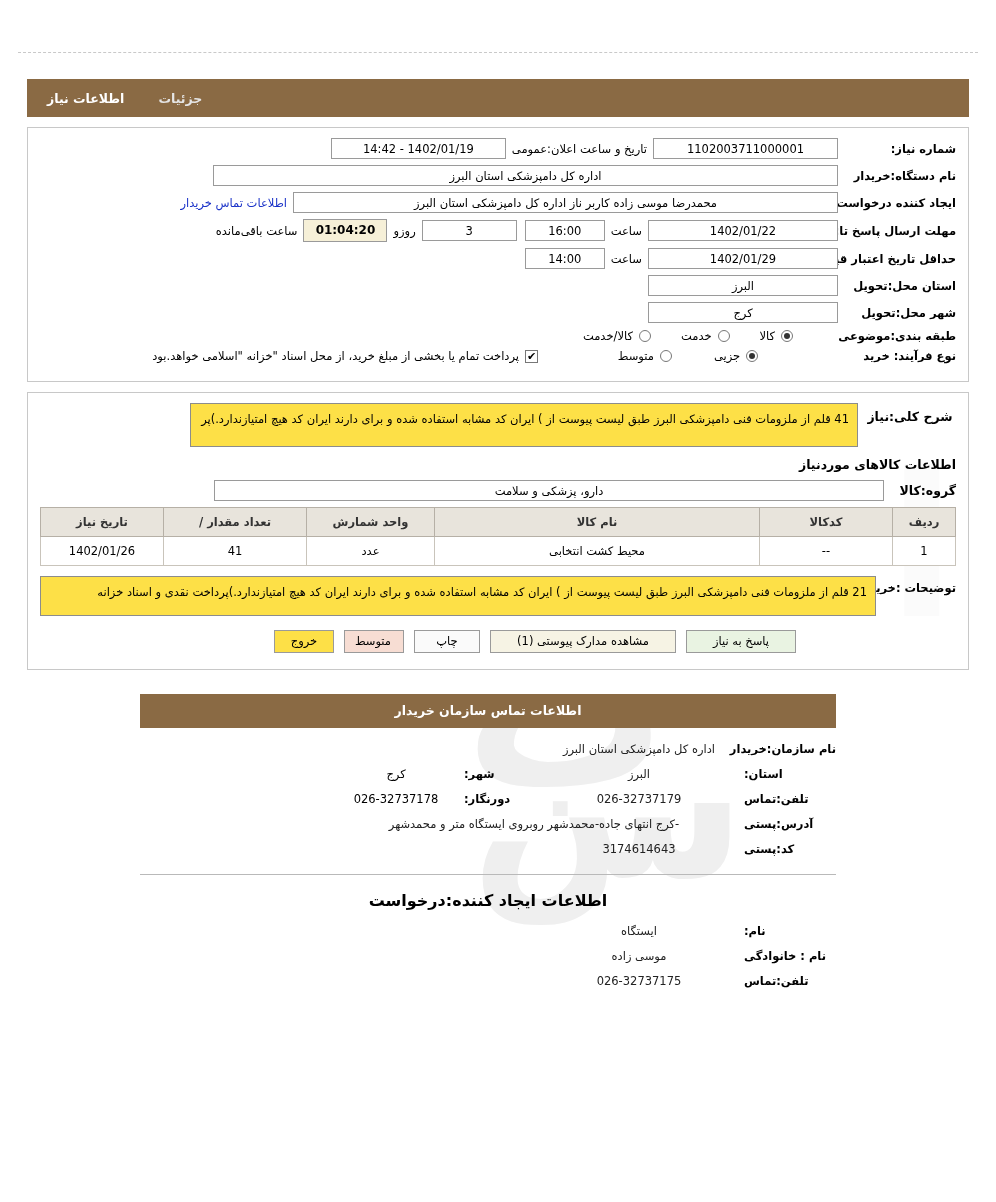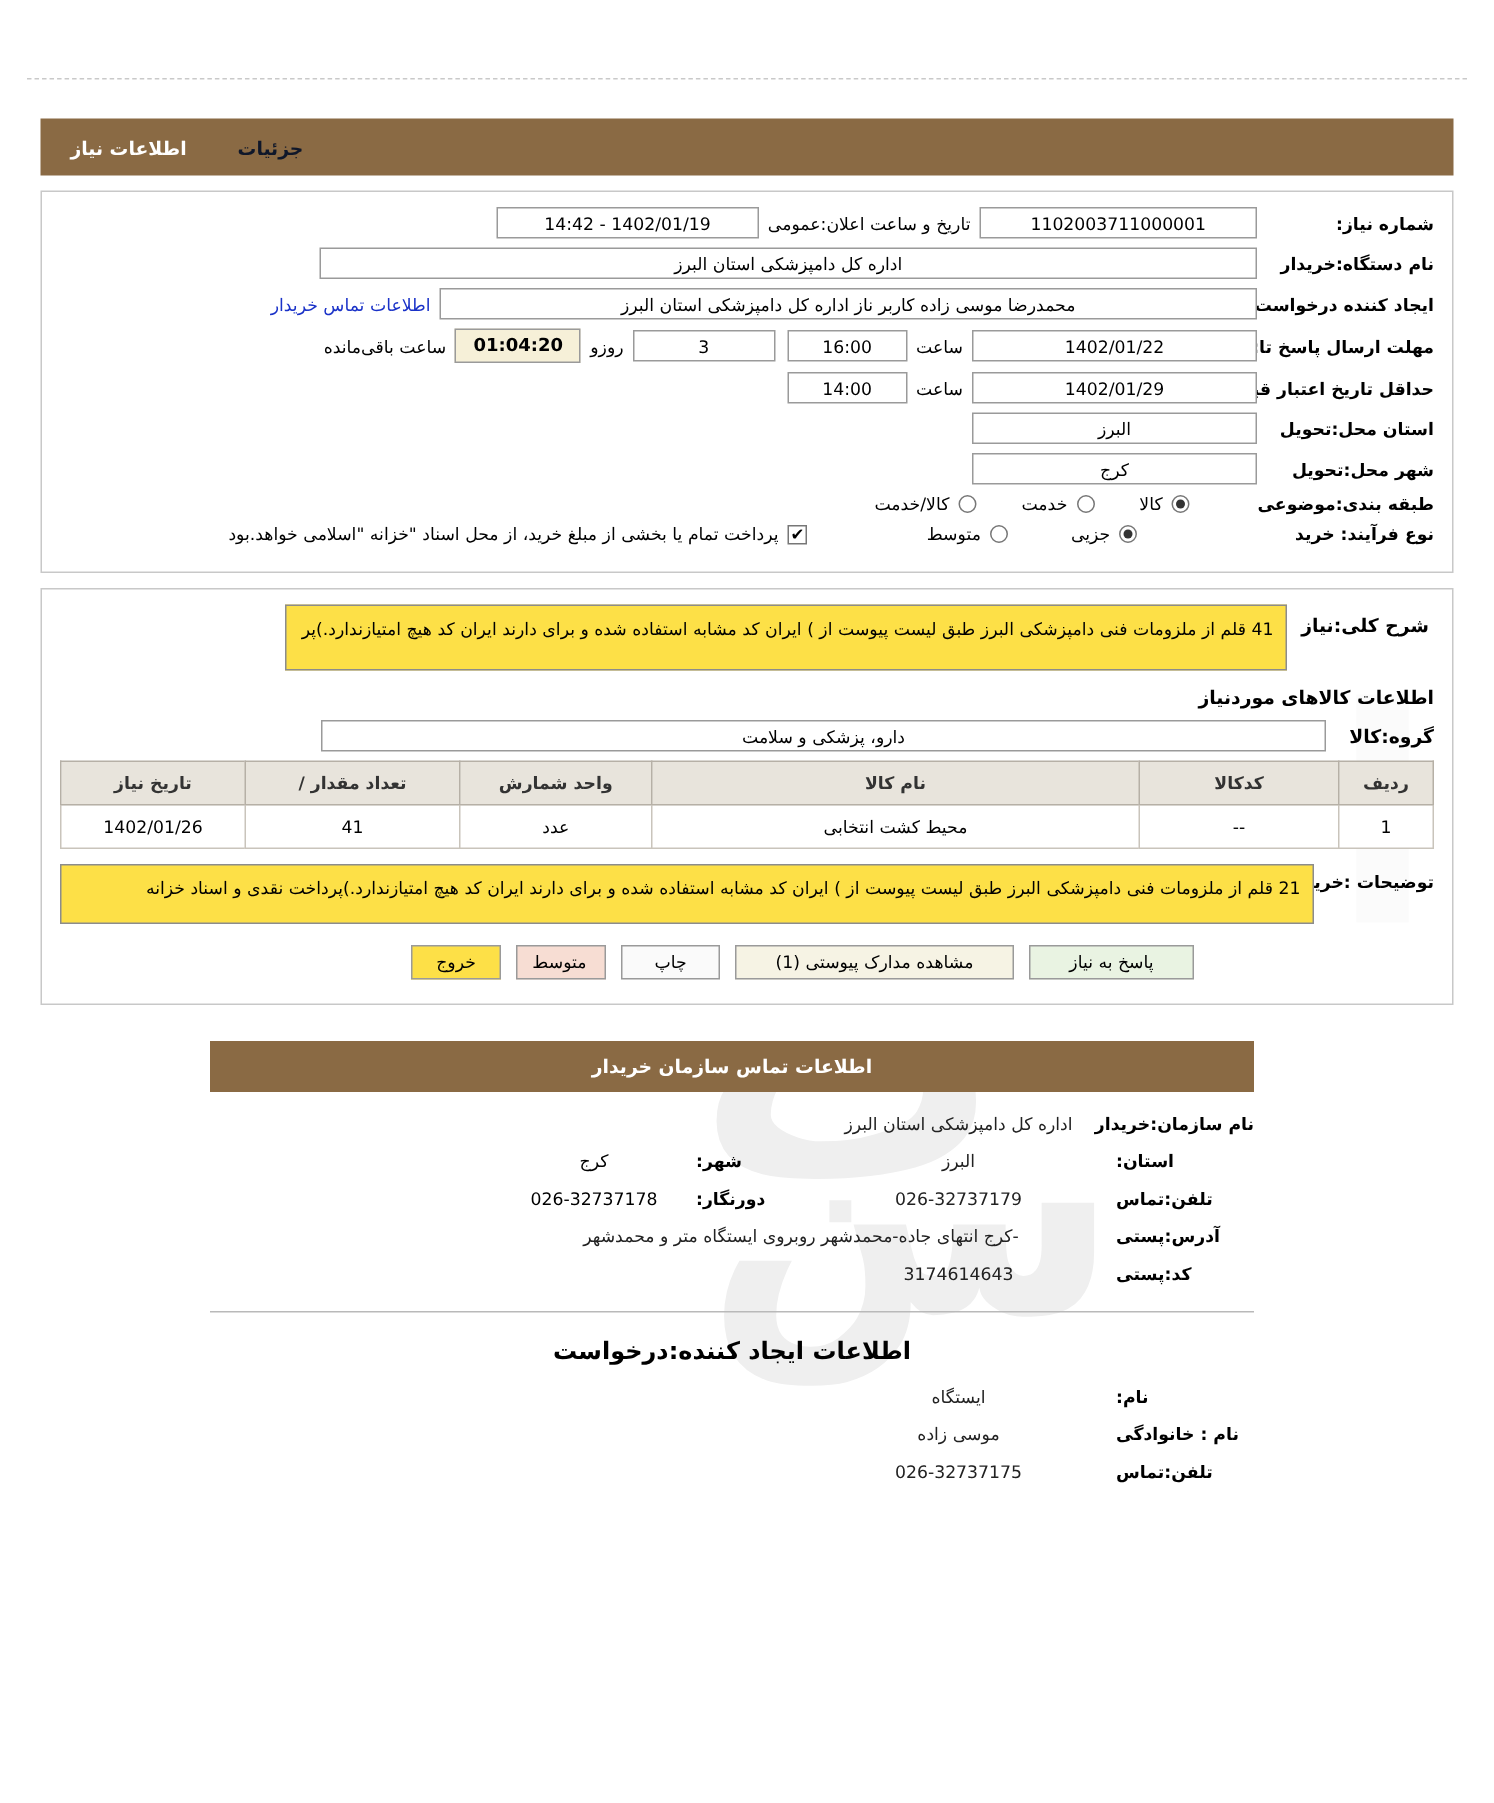--- a/index.html
+++ b/index.html
@@ -56,21 +56,21 @@
   .tabbar .tabs {
     display: flex;
     gap: 22px;
     margin-right: auto;
     margin-left: 14px;
     color: #fff;
     font-size: 12.5px;
     font-weight: bold;
   }
   .tab {
-    color: #0f172a;
+    color: #e5e5e5;
     padding: 4px 6px;
     cursor: pointer;
   }
   .tab.active {
     color: #ffffff;
   }
   .panel {
     margin: 10px 27px 0 27px;
     border: 1px solid #c8c8c8;
     background: rgba(255,255,255,0.72);

